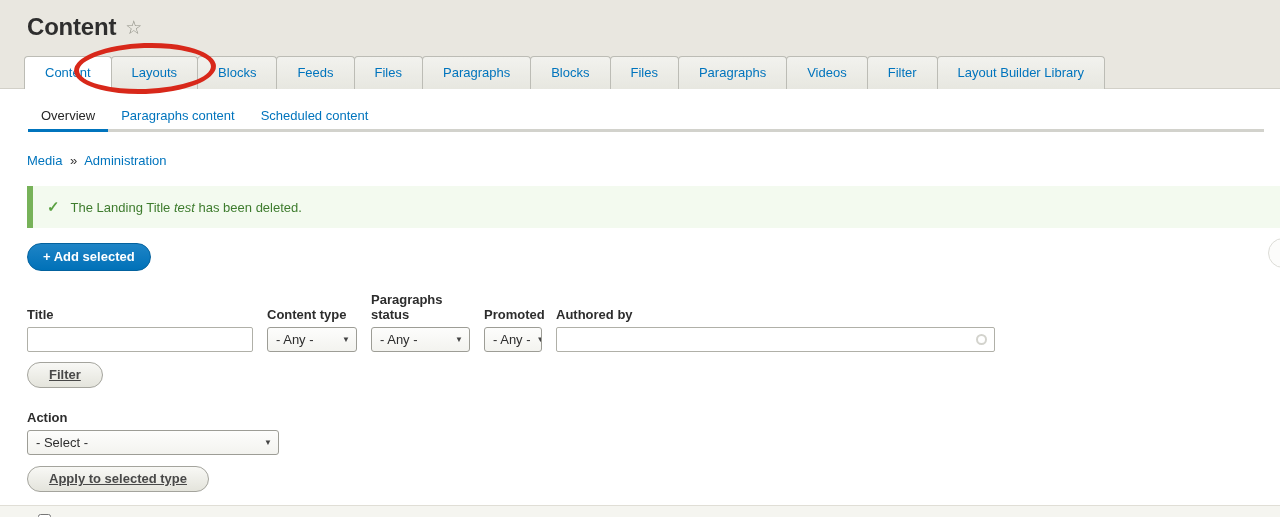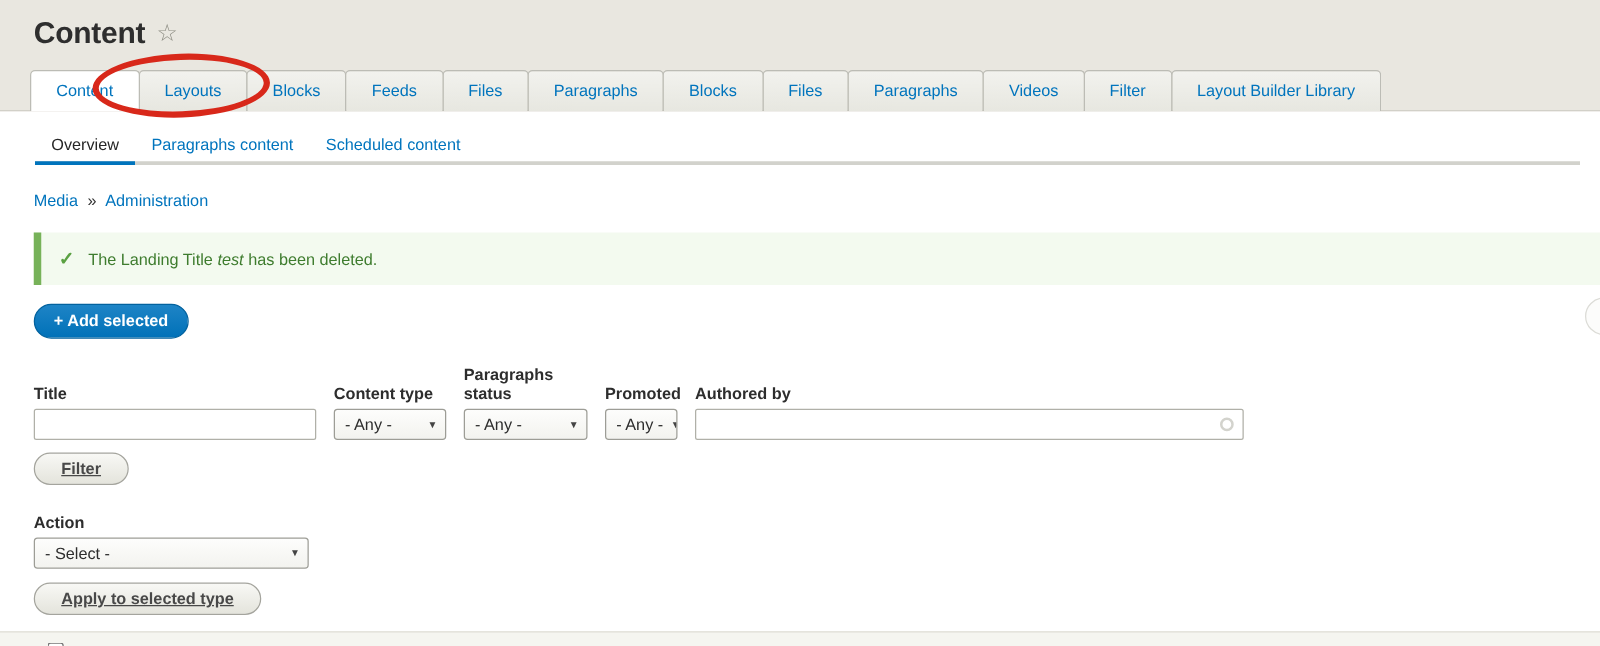--- a/index.html
+++ b/index.html
@@ -56,21 +56,21 @@
     background:linear-gradient(#fdfdfc,#f3f3ef); display:flex; align-items:center;
     justify-content:space-between; padding:0 6px 0 8px; white-space:nowrap; overflow:hidden; }
   .sel .caret { font-size:8px; color:#444; margin-left:6px; }
   .w-title { width:226px; } .w-ctype { width:90px; } .w-pub { width:99px; }
   .w-promo { width:58px; } .w-auth { width:439px; position:relative; }
   .autocomplete-ring { position:absolute; right:8px; bottom:7px; width:11px; height:11px;
     border:2px solid #d3d3cd; border-radius:50%; }
   .filter-btn-row { margin:10px 0 0 27px; }
   .action-block { margin:22px 0 0 27px; }
   .action-block label { display:block; font-weight:bold; margin-bottom:5px; }
-  .w-action { width:220px; }
+  .w-action { width:252px; }
   .apply-row { margin:11px 0 0 27px; }
 
   
   .table { margin-top:13px; width:1280px; }
   .thead { display:flex; align-items:center; height:34px; background:#f5f5f0;
     border-top:1px solid #e0deD6; border-bottom:1px solid #c2c2bb; font-size:12px; font-weight:bold; }
   .c-check { width:73px; padding-left:38px; }
   .c-title { width:463px; } .c-type { width:108px; } .c-author { width:162px; }
   .c-status { width:90px; } .c-updated { width:159px; } .c-ops { width:161px; }
   .c-promoted { flex:1; }

